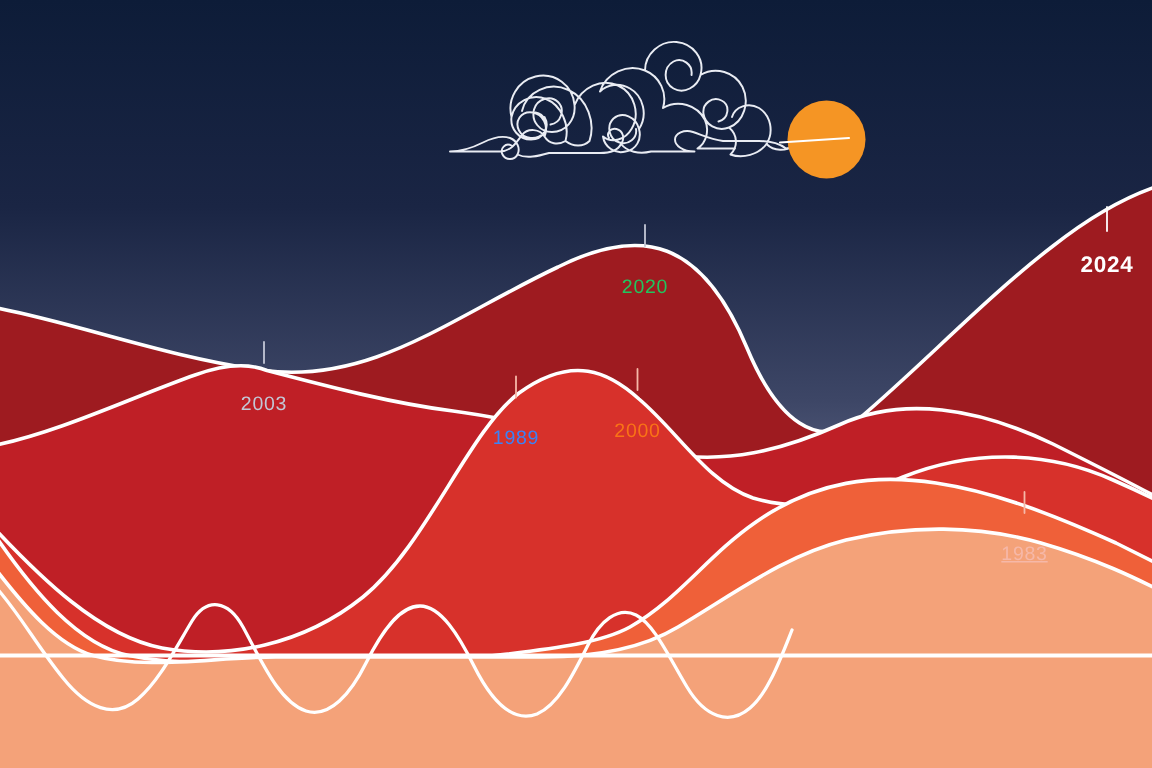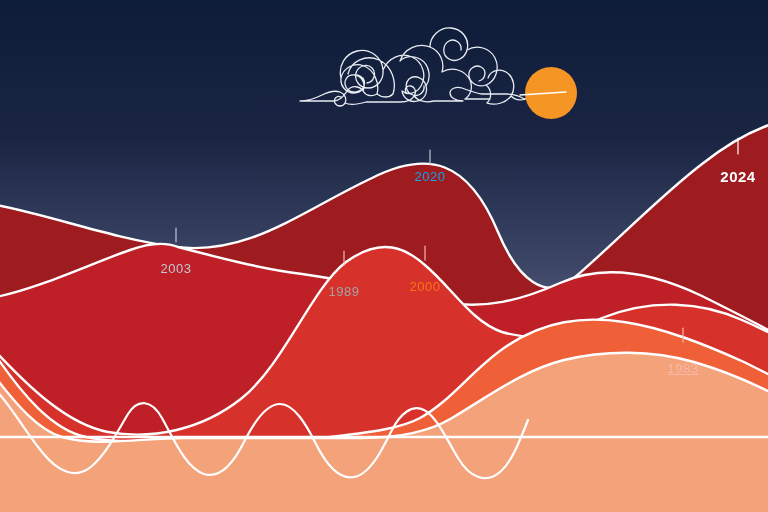--- a/index.html
+++ b/index.html
@@ -240,23 +240,23 @@
         <line x1="344" y1="251" x2="344" y2="265" stroke="#f6b8a8"></line>
         <line x1="425" y1="246" x2="425" y2="260" stroke="#f6b8a8"></line>
         <line x1="683" y1="328" x2="683" y2="342" stroke="#f6b8a8"></line>
       </g>
 
     </g>
   </svg>
 
   <div class="year-label" style="left:176px; top:213px; color:#c3c7d6;">2003</div>
 
-  <div class="year-label" style="left:430px; top:121px; color:#0ea5e9;">2020</div>
+  <div class="year-label" style="left:430px; top:135px; color:#22c55e;">2020</div>
 
   <div class="year-label bold" style="left:738px; top:120px; color:#ffffff;">2024</div>
 
-  <div class="year-label" style="left:344px; top:236px; color:#a3a3a3;text-align:right;">1989</div>
+  <div class="year-label" style="left:344px; top:236px; color:#3b82f6;text-align:right;">1989</div>
 
   <div class="year-label" style="left:425px; top:231px; color:#f97316;">2000</div>
 
   <div class="year-label" style="left:683px; top:313px; color:#f6b8a8;text-decoration:underline;">1983</div>
 
 </div>
 
 </body></html>

